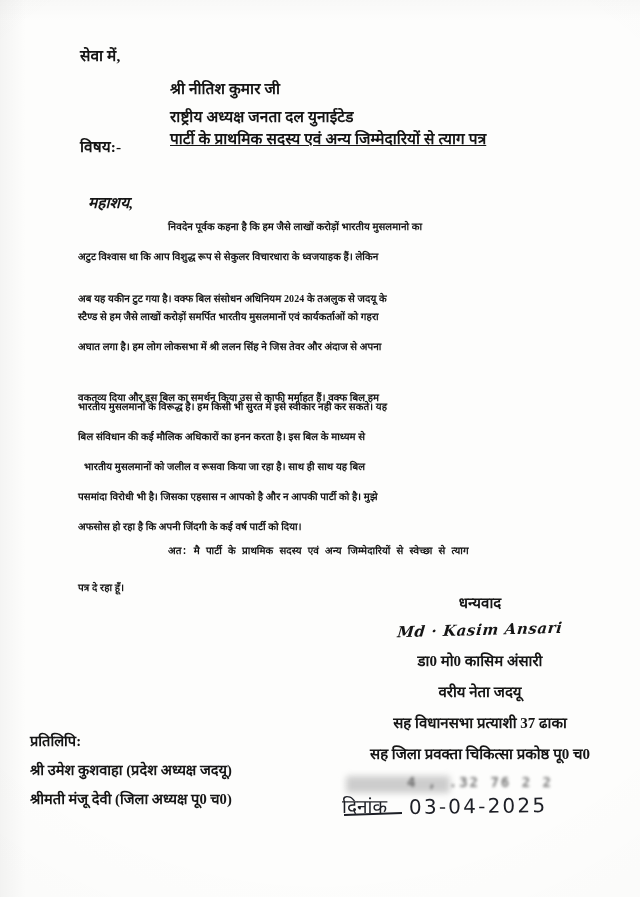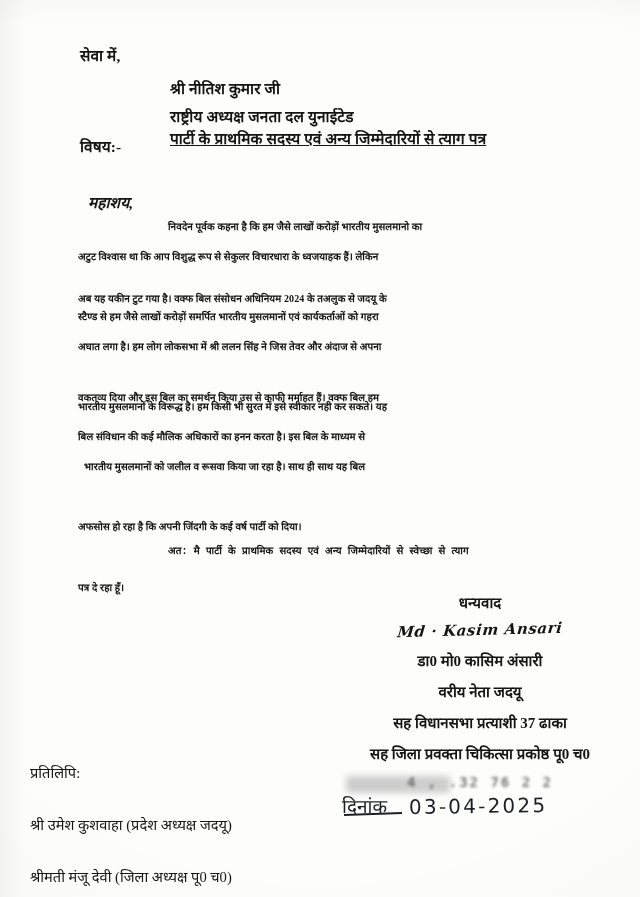--- a/index.html
+++ b/index.html
@@ -145,26 +145,25 @@
     transform: rotate(-0.8deg);
   }
 
   
   .copy-block {
     position: absolute;
     left: 30px;
     top: 730px;
   }
   .copy-block > div {
-    font-weight: 400;
+    font-weight: 700;
     font-size: 14.6px;
     color: #151515;
     margin-bottom: 9px;
     white-space: nowrap;
-    margin-top: 32px;
   }
 </style>
 </head>
 <body>
 
 <div class="page">
   <div class="paper-tone"></div>
 
   <div class="doc-body">
 
@@ -182,20 +181,21 @@
 
     <div class="ln body-ln" style="left:168px; top:222px;">निवदेन पूर्वक कहना है कि हम जैसे लाखों करोड़ों भारतीय मुसलमानो का</div>
     <div class="ln body-ln" style="left:78px; top:252px;">अटुट विश्वास था कि आप विशुद्ध रूप से सेकुलर विचारधारा के ध्वजयाहक हैं। लेकिन</div>
     <div class="ln body-ln" style="left:78px; top:282px;margin-top:12px;">अब यह यकीन टुट गया है। वक्फ बिल संसोधन अधिनियम 2024 के तअलुक से जदयू के</div>
     <div class="ln body-ln" style="left:78px; top:312px;">स्टैण्ड से हम जैसे लाखों करोड़ों समर्पित भारतीय मुसलमानों एवं कार्यकर्ताओं को गहरा</div>
     <div class="ln body-ln" style="left:78px; top:342px;">अघात लगा है। हम लोग लोकसभा में श्री ललन सिंह ने जिस तेवर और अंदाज से अपना</div>
     <div class="ln body-ln" style="left:78px; top:372px;margin-top:21px;">वकतव्य दिया और इस बिल का समर्थन किया उस से काफी मर्माहत हैं। वक्फ बिल हम</div>
     <div class="ln body-ln" style="left:78px; top:402px;">भारतीय मुसलमानों के विरूद्ध है। हम किसी भी सुरत में इसे स्वीकार नही कर सकते। यह</div>
     <div class="ln body-ln" style="left:78px; top:432px;">बिल संविधान की कई मौलिक अधिकारों का हनन करता है। इस बिल के माध्यम से</div>
     <div class="ln body-ln" style="left:84px; top:462px;">भारतीय मुसलमानों को जलील व रूसवा किया जा रहा है। साथ ही साथ यह  बिल</div>
+    <div class="ln body-ln" style="left:78px; top:492px;">पसमांदा विरोधी भी है। जिसका एहसास न आपको है और न आपकी पार्टी को है। मुझे</div>
     <div class="ln body-ln" style="left:78px; top:522px;">अफसोस हो रहा है कि अपनी जिंदगी के कई वर्ष पार्टी को दिया।</div>
 
     <div class="ln body-ln" style="left:168px; top:547px;font-family:Liberation Mono, monospace;">अत: मै पार्टी के प्राथमिक सदस्य एवं अन्य जिम्मेदारियों से स्वेच्छा से त्याग</div>
     <div class="ln body-ln" style="left:78px; top:583px;">पत्र दे रहा हूँ।</div>
 
     <div class="closing">
       <div class="tight">धन्यवाद</div>
 
       <div class="signature">Md · Kasim Ansari</div>
 

